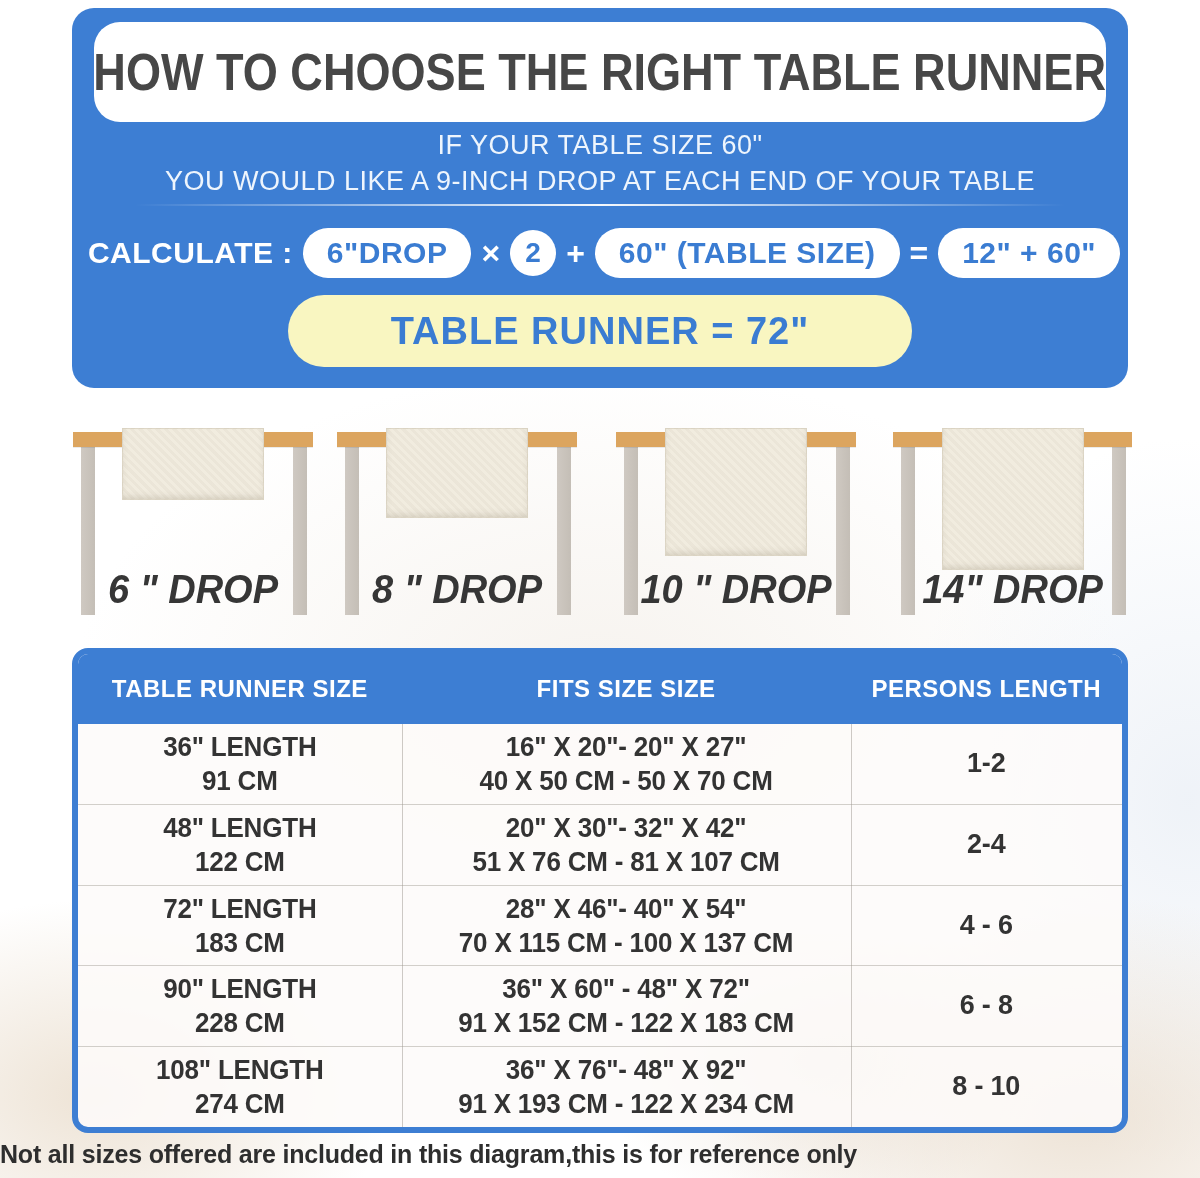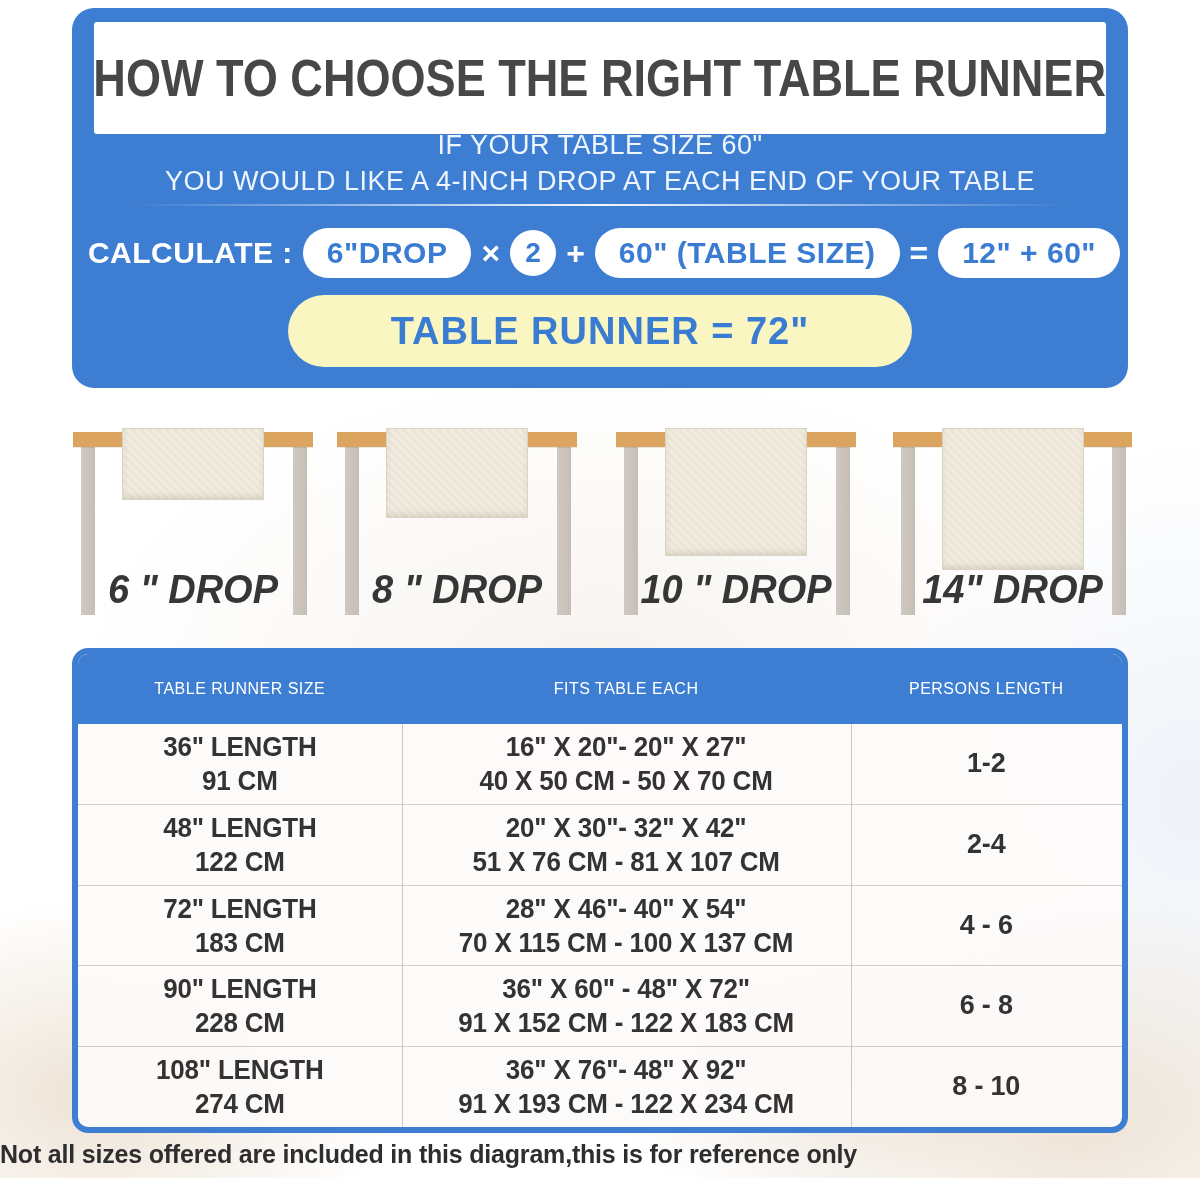--- a/index.html
+++ b/index.html
@@ -16,22 +16,22 @@
       radial-gradient(420px 520px at 99% 68%, rgba(208,219,234,0.35), transparent 70%),
       #ffffff;
   }
 
   
   .hero {
     position:absolute; left:72px; top:8px; width:1056px; height:380px;
     background:#3d7ed3; border-radius:22px;
   }
   .title-box {
-    position:absolute; left:22px; right:22px; top:14px; height:112px;
-    background:#ffffff; border-radius:3px;
+    position:absolute; left:22px; right:22px; top:14px; height:100px;
+    background:#ffffff; border-radius:26px;
     display:flex; align-items:center; justify-content:center;
   }
   .title-box .title {
     font-size:46px; font-weight:800; color:#474747; letter-spacing:0px;
     transform:scaleY(1.12) scaleX(0.98); white-space:nowrap;
   }
   .subtitle { position:absolute; width:100%; text-align:center; color:#eef5fd; font-weight:500; font-size:27px; letter-spacing:0.5px; }
   .subtitle.line1 { top:122px; }
   .subtitle.line2 { top:158px; }
   .hero-divider {
@@ -95,21 +95,21 @@
 
   
   .size-table {
     position:absolute; left:72px; top:648px; width:1056px; height:485px;
     border:6px solid #3d7ed3; border-radius:16px; overflow:hidden;
     background:rgba(253,251,249,0.88);
   }
   .st-header {
     height:70px; background:#3d7ed3;
     display:grid; grid-template-columns:31% 43% 26%; align-items:center;
-    color:#ffffff; font-size:16px; font-weight:400; text-align:center; letter-spacing:0.5px;
+    color:#ffffff; font-size:24px; font-weight:700; text-align:center; letter-spacing:0.5px;
   }
   .st-body { position:relative; height:403px; display:flex; flex-direction:column; }
   .st-row { flex:1; display:grid; grid-template-columns:31% 43% 26%; }
   .st-row + .st-row { border-top:1px solid rgba(158,152,144,0.45); }
   .cell {
     display:flex; flex-direction:column; align-items:center; justify-content:center;
     text-align:center; color:#333333; font-weight:700; font-size:26px; line-height:33px;
     letter-spacing:-0.2px; transform:scaleY(1.04);
   }
   .cell.persons { font-size:27px; }
@@ -128,21 +128,21 @@
 </head>
 <body>
 
 <div class="canvas">
 
   <div class="hero">
     <div class="title-box">
       <div class="title">HOW TO CHOOSE THE RIGHT TABLE RUNNER</div>
     </div>
     <div class="subtitle line1">IF YOUR TABLE SIZE 60"</div>
-    <div class="subtitle line2">YOU WOULD LIKE A 4-INCH DROP AT EACH END OF YOUR TABLE</div>
+    <div class="subtitle line2">YOU WOULD LIKE A 9-INCH DROP AT EACH END OF YOUR TABLE</div>
     <div class="hero-divider"></div>
 
     <div class="calc-row">
       <span class="calc-label">CALCULATE :</span>
       <span class="pill">6"DROP</span>
       <span class="op">×</span>
       <span class="circle">2</span>
       <span class="op">+</span>
       <span class="pill">60"  (TABLE SIZE)</span>
       <span class="op">=</span>
@@ -177,21 +177,21 @@
     <div class="leg left"></div>
     <div class="leg right"></div>
     <div class="tabletop"></div>
     <div class="runner"></div>
     <div class="drop-label">14" DROP</div>
   </div>
 
   <div class="size-table">
     <div class="st-header">
       <div class="hcell">TABLE RUNNER SIZE</div>
-      <div class="hcell">FITS TABLE EACH</div>
+      <div class="hcell">FITS SIZE SIZE</div>
       <div class="hcell">PERSONS LENGTH</div>
     </div>
     <div class="st-body">
       <div class="col-divider d1"></div>
       <div class="col-divider d2"></div>
 
       <div class="st-row">
         <div class="cell">
           <span>36" LENGTH</span>
           <span>91 CM</span>

